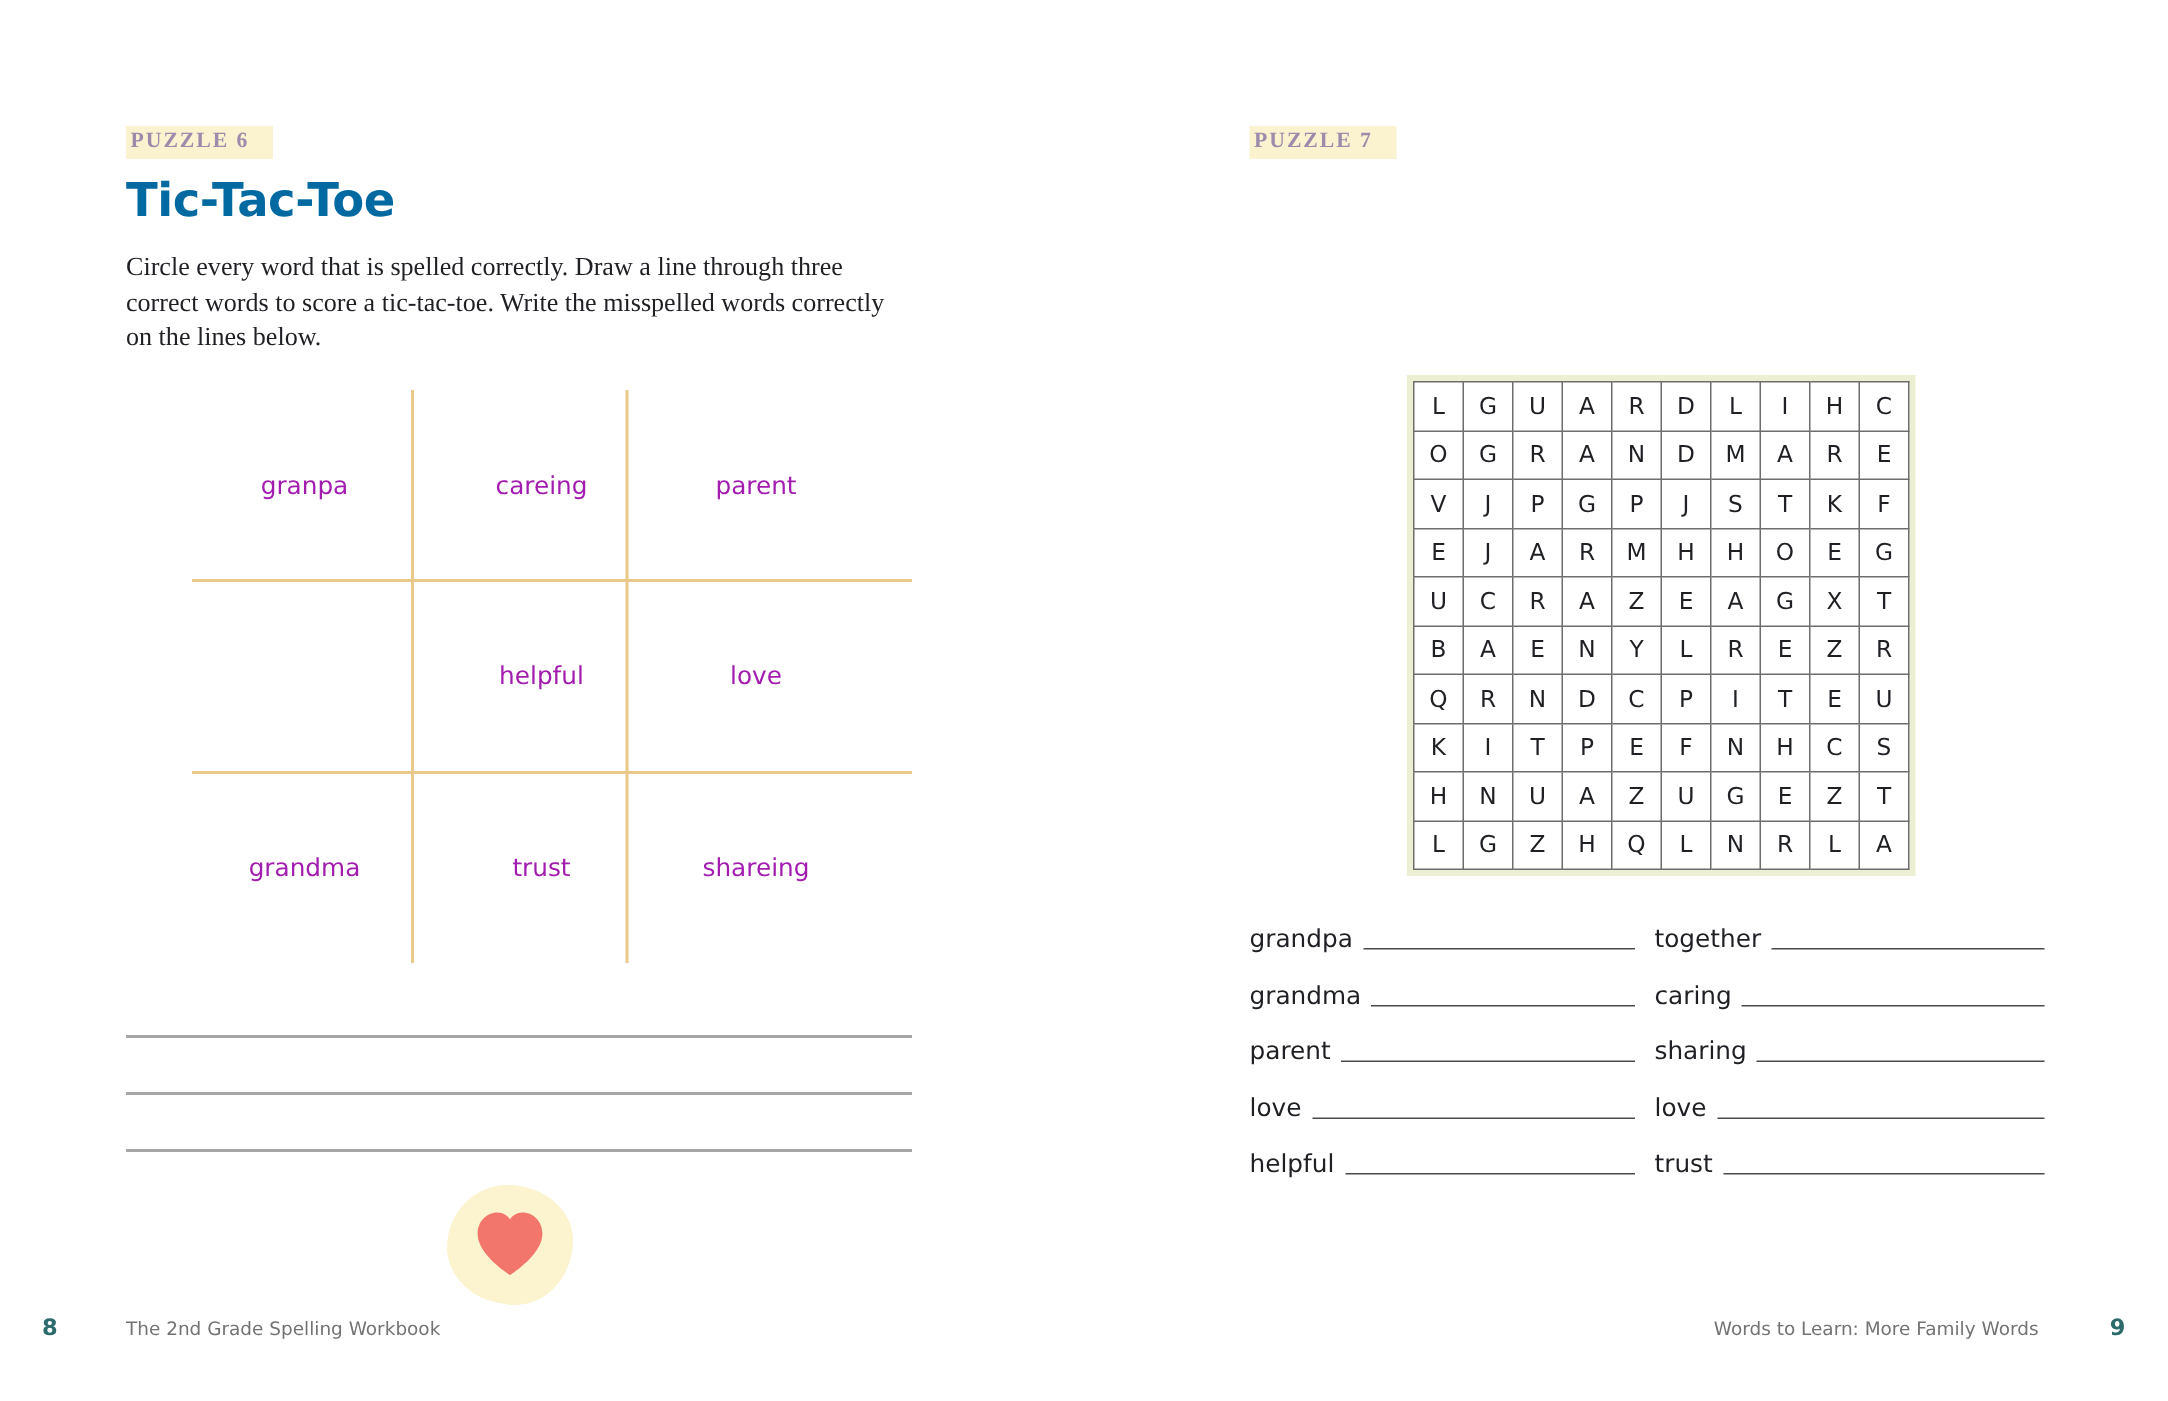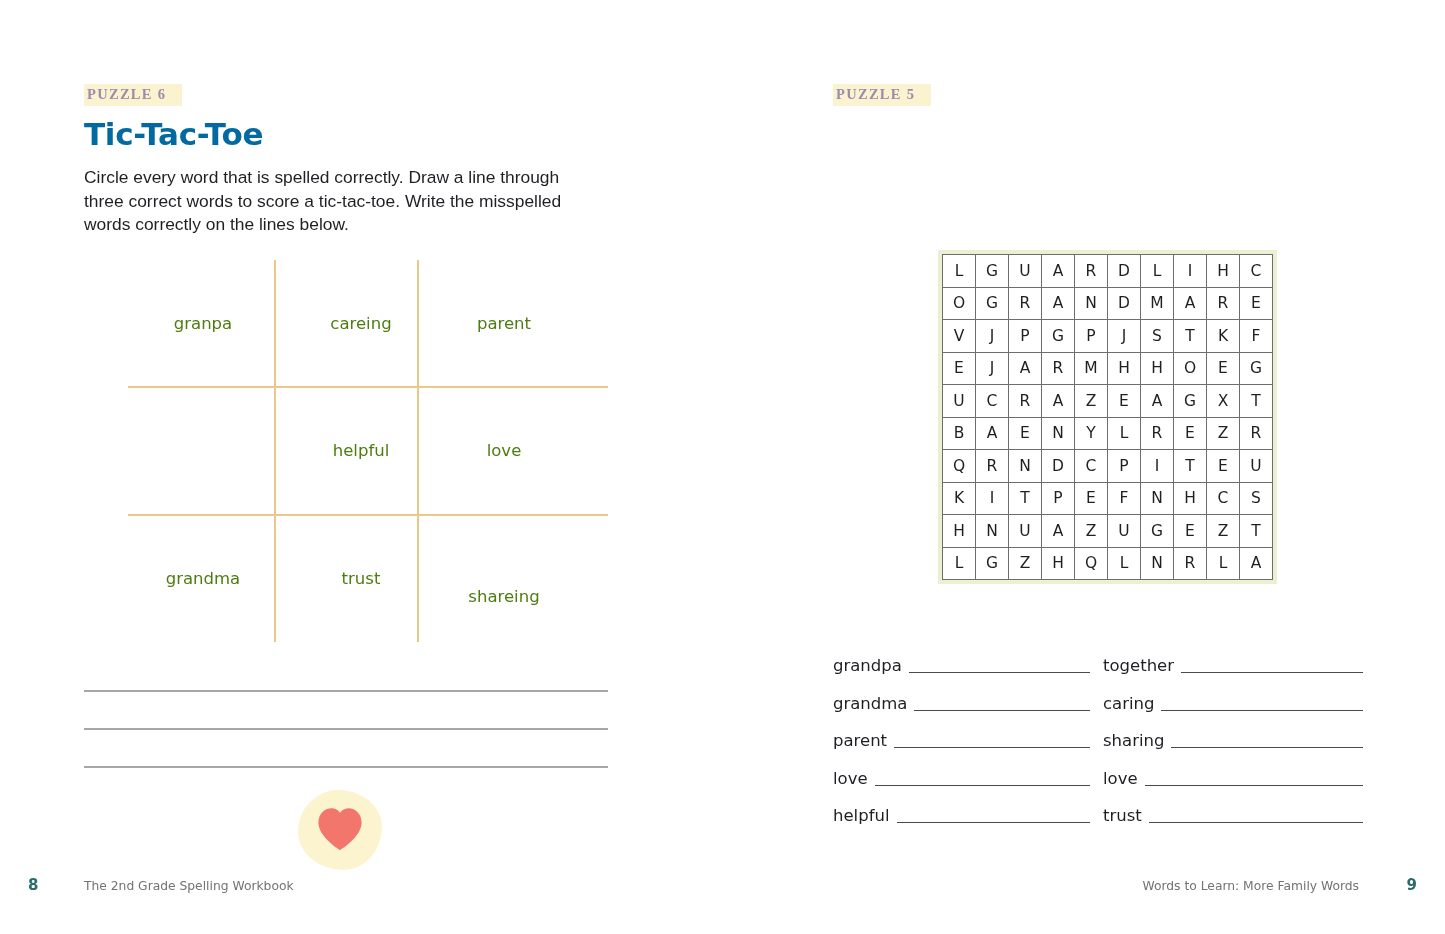--- a/index.html
+++ b/index.html
@@ -47,21 +47,21 @@
     font-weight: bold;
     font-size: 31px;
     color: #0369a1;
     letter-spacing: -0.3px;
     white-space: nowrap;
   }
 
   
   .instructions {
     position: absolute;
-    font-family: Liberation Sans, sans-serif;
+    font-family: Liberation Serif, serif;
     font-size: 17.4px;
     line-height: 23.6px;
     color: #1f2024;
   }
 
   
   .ttt {
     position: absolute;
     left: 84px;
     top: 260px;
@@ -70,21 +70,21 @@
   }
   .ttt-cell {
     position: absolute;
     width: 174px;
     height: 127px;
     display: flex;
     align-items: center;
     justify-content: center;
     font-family: "DejaVu Sans", sans-serif;
     font-size: 16.5px;
-    color: #4d7c0f;
+    color: #a21caf;
   }
   .ttt-vline {
     position: absolute;
     top: 0;
     width: 2px;
     height: 382px;
     background: #e8c98a;
   }
   .ttt-hline {
     position: absolute;
@@ -156,21 +156,20 @@
   .ws-row {
     position: relative;
     height: 37.5px;
   }
   .ws-item {
     position: absolute;
     top: 0;
     display: flex;
     align-items: flex-end;
     white-space: nowrap;
-    margin-top: 40px;
   }
   .ws-item.col-a { left: 0px;   width: 257px; }
   .ws-item.col-b { left: 270px; width: 260px; }
   .ws-word {
     font-family: "DejaVu Sans", sans-serif;
     font-size: 16.5px;
     color: #1f2024;
     line-height: 19px;
   }
   .ws-blank {
@@ -220,39 +219,39 @@
 
       <div class="ttt-cell" style="left:32px;  top:0px;">granpa</div>
       <div class="ttt-cell" style="left:190px; top:0px;">careing</div>
       <div class="ttt-cell" style="left:333px; top:0px;">parent</div>
 
       <div class="ttt-cell" style="left:190px; top:127px;">helpful</div>
       <div class="ttt-cell" style="left:333px; top:127px;">love</div>
 
       <div class="ttt-cell" style="left:32px;  top:255px;">grandma</div>
       <div class="ttt-cell" style="left:190px; top:255px;">trust</div>
-      <div class="ttt-cell" style="left:333px; top:273px;">shareing</div>
+      <div class="ttt-cell" style="left:333px; top:255px;">shareing</div>
     </div>
 
     <div class="write-line" style="top:690px;"></div>
     <div class="write-line" style="top:728px;"></div>
     <div class="write-line" style="top:766px;"></div>
 
     <div class="heart-blob"></div>
     <svg class="heart-icon" viewBox="0 0 32 30">
       <path d="M16 29C16 29 1.6 20.3 1.6 10.6C1.6 5.2 5.6 1.2 10.4 1.2C13.1 1.2 15.1 2.7 16 4.3C16.9 2.7 18.9 1.2 21.6 1.2C26.4 1.2 30.4 5.2 30.4 10.6C30.4 20.3 16 29 16 29Z" fill="#f2766b"></path>
     </svg>
 
     <div class="folio" style="left:28px;">8</div>
     <div class="running-head" style="left:84px;">The 2nd Grade Spelling Workbook</div>
   </div>
 
   <div class="page page-right">
 
-    <div class="puzzle-label" style="left:110px; top:84px;">PUZZLE 5</div>
+    <div class="puzzle-label" style="left:110px; top:84px;">PUZZLE 7</div>
 
 
 
     <div class="folio" style="right:28px;">9</div>
     <div class="running-head" style="right:86px;">Words to Learn: More Family Words</div>
   </div>
 
   <div class="ws-frame">
     <table class="ws-grid">
       <tbody id="ws-body">

